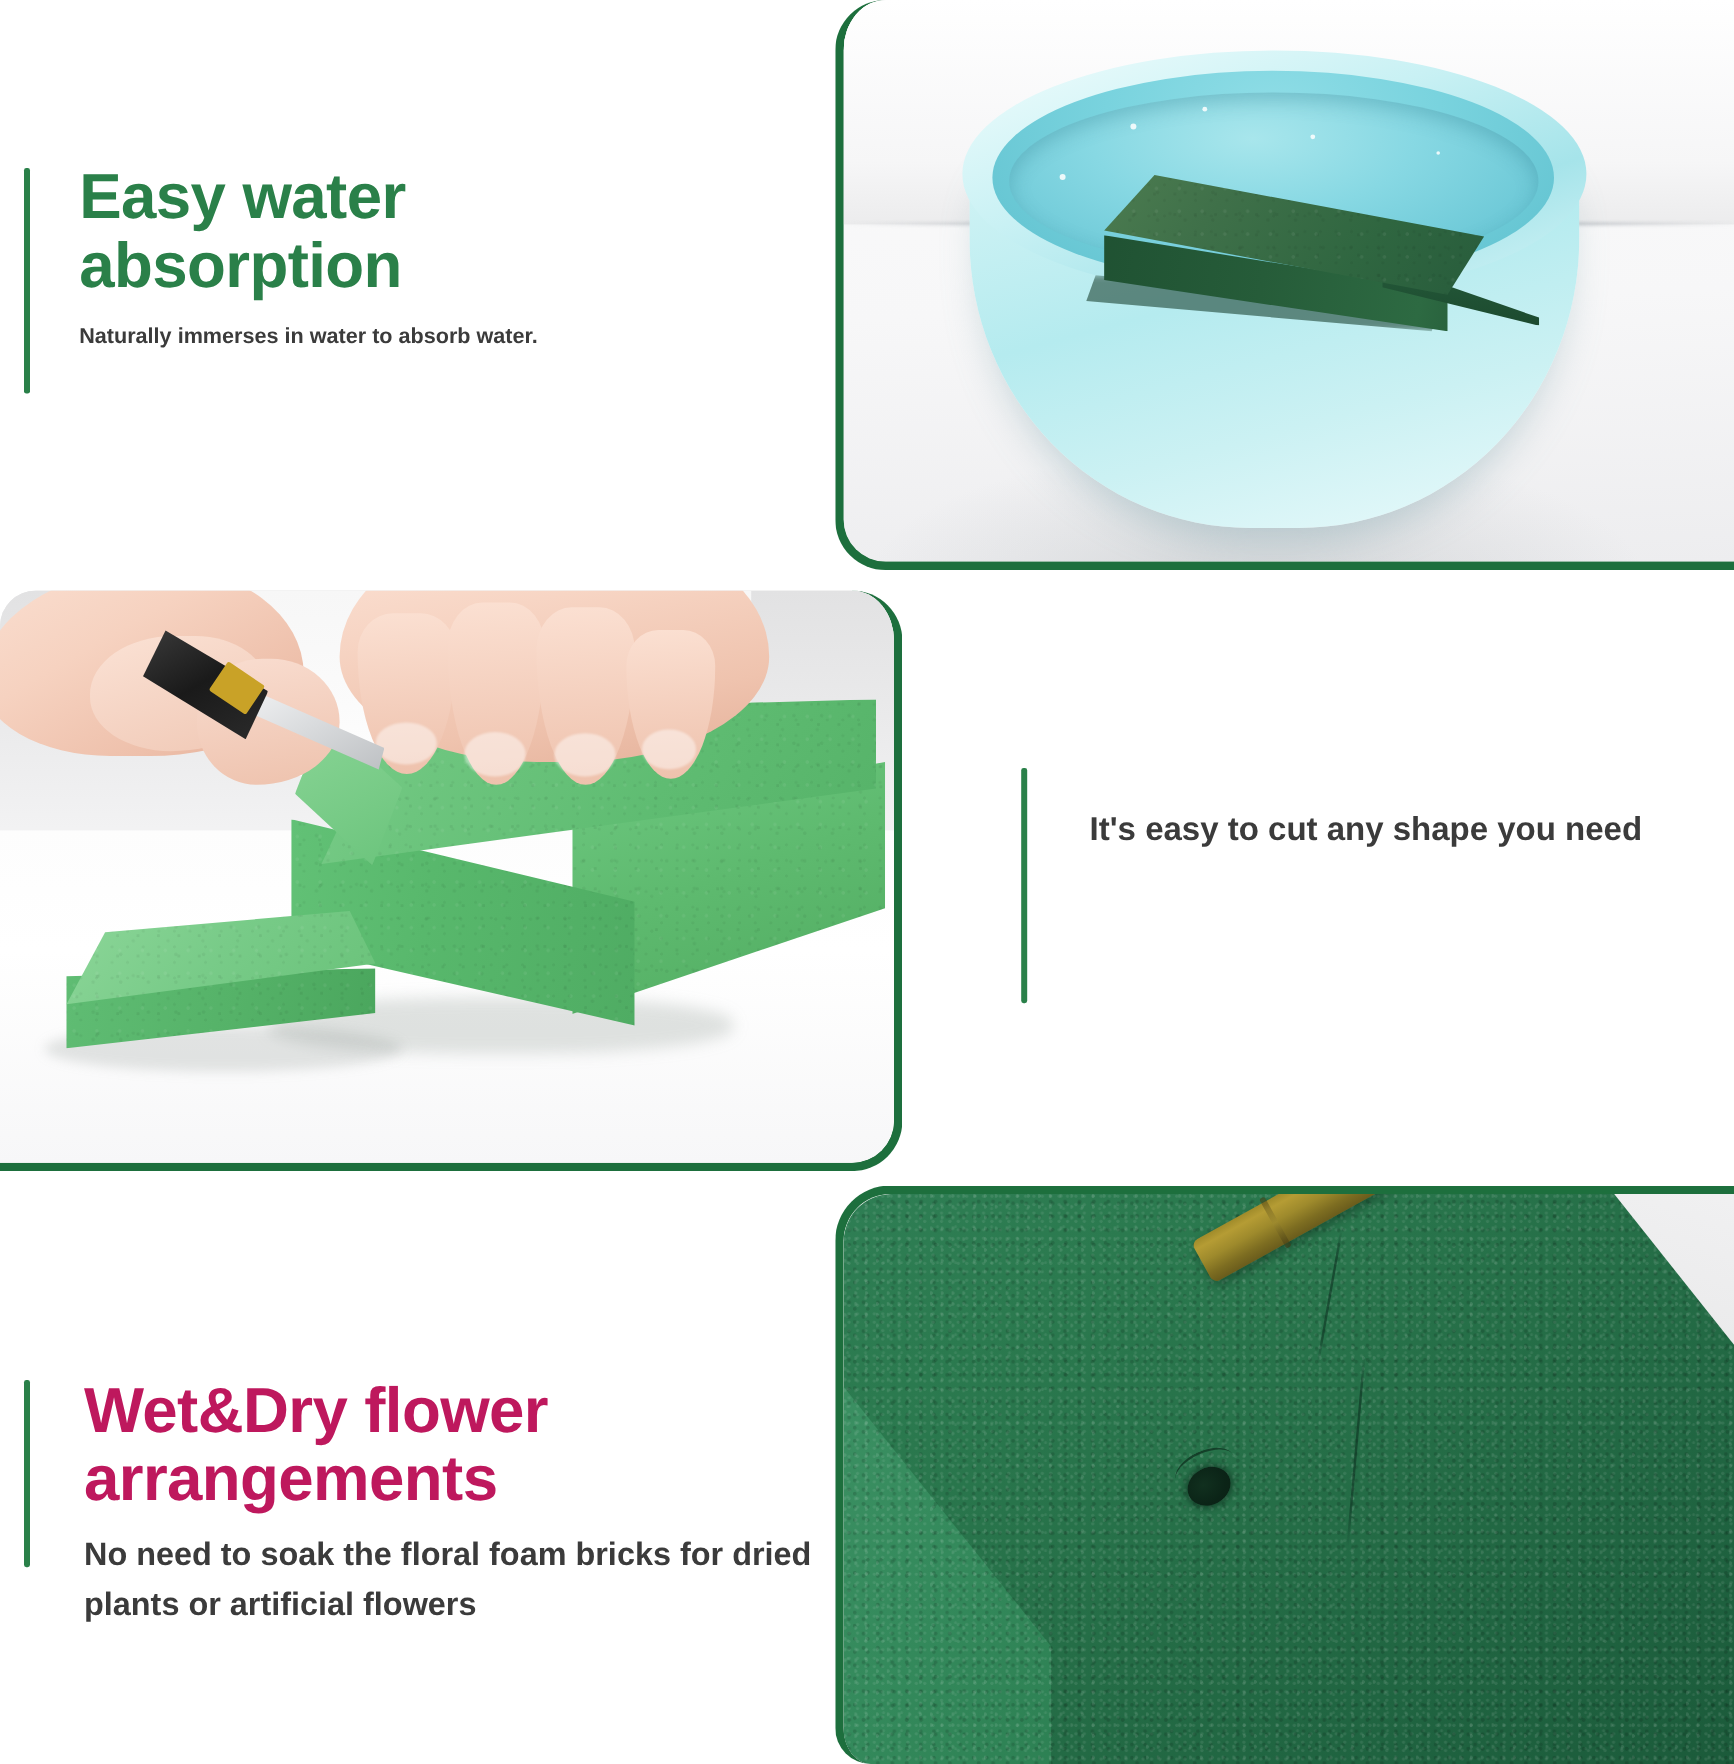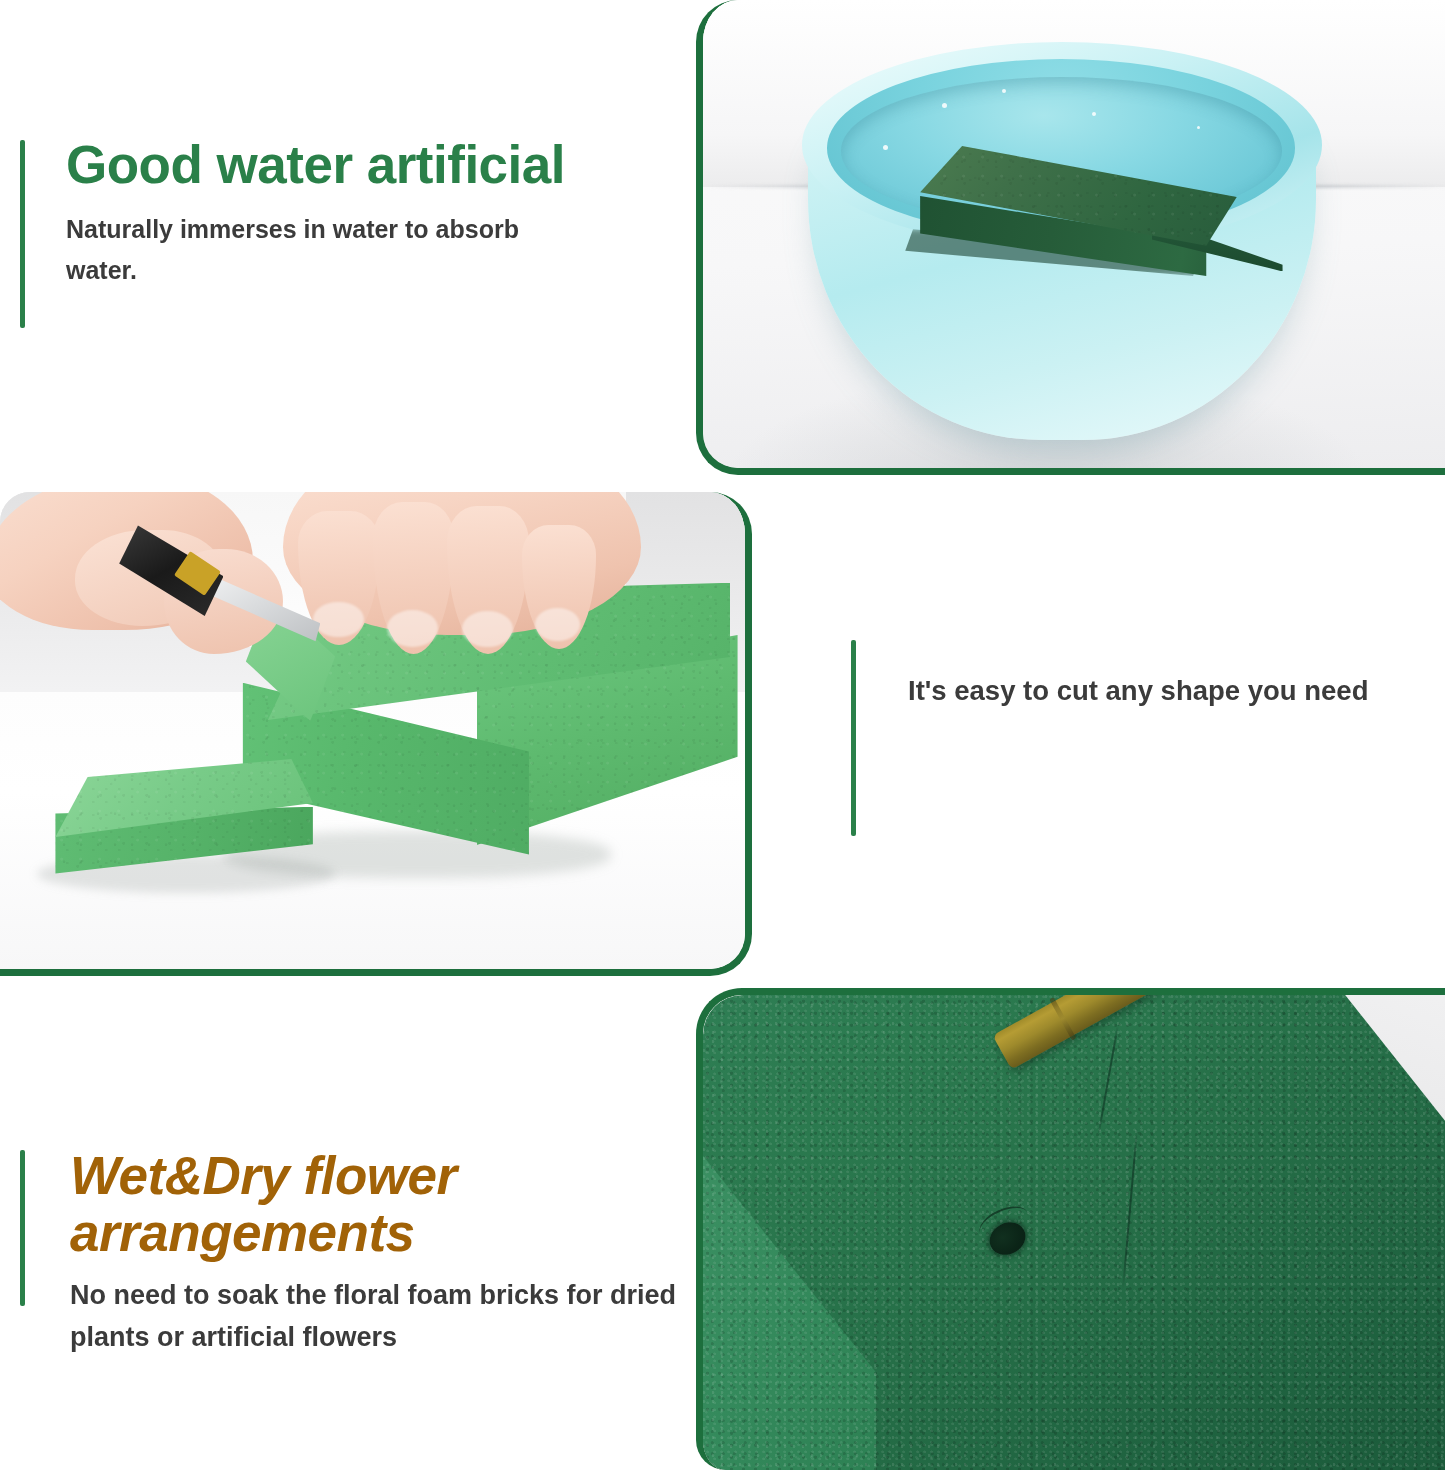--- a/index.html
+++ b/index.html
@@ -29,21 +29,21 @@
     color:#3b3b3b;
     font-weight:bold;
     line-height:1.62;
   }
 
   
   #block-absorption { left:20px; top:140px; width:560px; height:190px; }
   #block-absorption .accent-bar { height:188px; }
   #block-absorption .feature-text { left:46px; top:-4px; width:510px; }
   #block-absorption .feature-title { font-size:53px; }
-  #block-absorption .feature-desc { font-size:25px; margin-top:16px; }
+  #block-absorption .feature-desc { font-size:18px; margin-top:16px; }
 
   
   #block-cut { left:851px; top:640px; width:560px; height:196px; }
   #block-cut .accent-bar { height:196px; }
   #block-cut .feature-text { left:57px; top:0px; width:500px; }
   #block-cut .feature-title { font-size:53px; }
   #block-cut .feature-desc { font-size:27.5px; margin-top:30px; line-height:1.5; }
 
   
   #block-wetdry { left:20px; top:1150px; width:680px; height:156px; }
@@ -355,21 +355,21 @@
     <div class="brick-side"></div>
     <div class="brick-top">
         <span class="speckle"></span>
       </div>
   </div>
 </div>
 
 <div class="feature-block" id="block-absorption">
   <span class="accent-bar" style="background: rgb(42, 128, 73);"></span>
   <div class="feature-text">
-    <div class="feature-title" style="color: rgb(42, 128, 73);">Good water artificial</div>
+    <div class="feature-title" style="color: rgb(42, 128, 73);">Easy water absorption</div>
     <div class="feature-desc" style="color: rgb(59, 59, 59);">Naturally immerses in water to absorb water.</div>
   </div>
 </div>
 
 <div class="photo-panel" id="panel-cut" style="border-color: rgb(29, 111, 61);">
   <div class="inner">
     <div class="backdrop"></div>
     <div class="shirt"></div>
     <div class="table"></div>
 
@@ -421,21 +421,21 @@
 <div class="feature-block" id="block-cut">
   <span class="accent-bar" style="background: rgb(42, 128, 73);"></span>
   <div class="feature-text">
     <div class="feature-desc" style="color: rgb(59, 59, 59);">It's easy to cut any shape you need</div>
   </div>
 </div>
 
 <div class="feature-block" id="block-wetdry">
   <span class="accent-bar" style="background: rgb(42, 128, 73);"></span>
   <div class="feature-text">
-    <div class="feature-title" style="color: #a16207; font-style: italic;">Wet&amp;Dry flower arrangements</div>
+    <div class="feature-title" style="color: #be185d;">Wet&amp;Dry flower arrangements</div>
     <div class="feature-desc" style="color: rgb(59, 59, 59);">No need to soak the floral foam bricks for dried plants or artificial flowers</div>
   </div>
 </div>
 
 <div class="photo-panel" id="panel-stick" style="border-color: rgb(29, 111, 61);">
   <div class="inner">
     <div class="foam-main"></div>
     <div class="foam-bevel"></div>
     <div class="foam-edge-hl"></div>
     <div class="speckle"></div>

